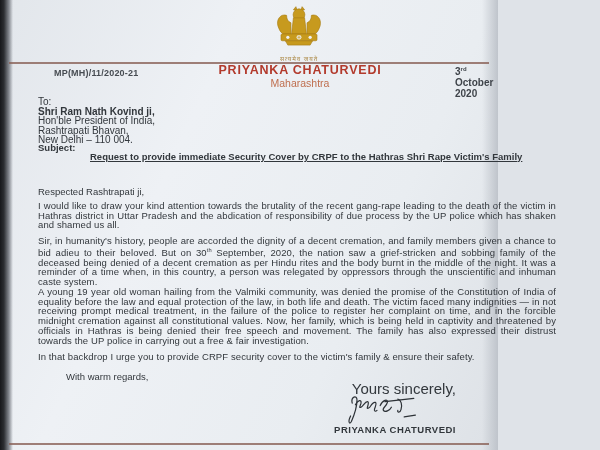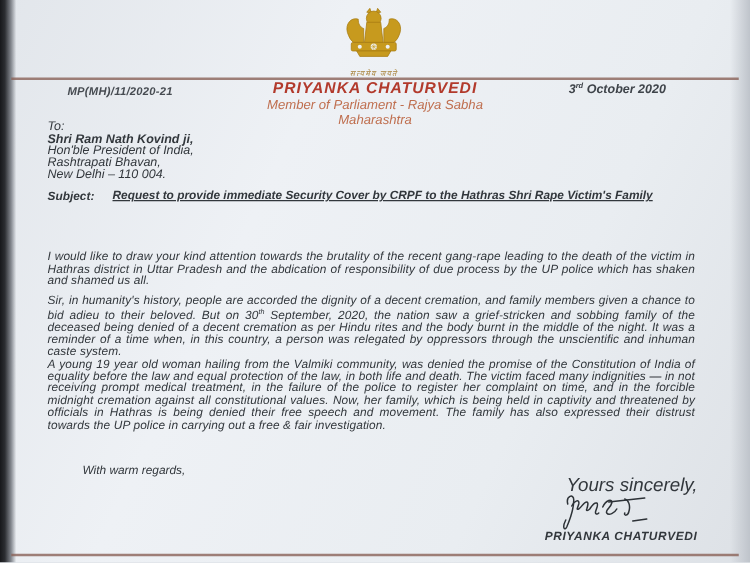--- a/index.html
+++ b/index.html
@@ -1,20 +1,20 @@
 <!DOCTYPE html>
 <html><head>
 <meta charset="utf-8">
 <style>
   * { margin:0; padding:0; box-sizing:border-box; }
   html,body { width:600px; height:450px; overflow:hidden; }
   body { font-family:"Liberation Sans", sans-serif; background:#dfe3e8; }
 
-  .photo { position:relative; width:600px; height:450px;
-    background:linear-gradient(115deg,#e2e6eb 0%, #eef1f5 35%, #e9edf1 70%, #dde1e6 100%);font-style:italic; }
+  .photo { position:relative; width:498px; height:450px;
+    background:linear-gradient(115deg,#e2e6eb 0%, #eef1f5 35%, #e9edf1 70%, #dde1e6 100%); }
 
   .left-edge { position:absolute; left:0; top:0; width:13px; height:450px;
     background:linear-gradient(90deg,#17181b 0%, #2c2e32 30%, #84888f 68%, rgba(233,237,241,0) 100%); }
   .right-shade { position:absolute; right:0; top:0; width:16px; height:450px;
     background:linear-gradient(270deg,#bfc4cb 0%, rgba(233,237,241,0) 100%); }
 
   .rule { position:absolute; left:9px; right:9px; height:2px; background:#8a6157; opacity:.8; }
   .rule-top { top:62px; }
   .rule-bottom { top:443px; }
 
@@ -28,21 +28,21 @@
   .mp-title { font-size:10.5px; color:#bf6e4e; margin-top:1px; }
   .mp-state { font-size:10.5px; color:#bf6e4e; }
 
   .date { position:absolute; left:455px; top:66px; font-size:10px; color:#3f444a; font-weight:700; }
   .date sup, .para sup { font-size:.6em; }
 
   .ink { color:#32373c; }
   .recipient { position:absolute; left:38px; top:97px; font-size:10px; line-height:9.6px; }
   .recipient .bold { font-weight:700; }
 
-  .subject-label { position:absolute; left:38px; top:152px; font-size:9.5px; font-weight:700; }
+  .subject-label { position:absolute; left:38px; top:142px; font-size:9.5px; font-weight:700; }
   .subject-text  { position:absolute; left:90px; top:152px; width:466px; font-size:9.5px; font-weight:700;
                    text-align:justify; line-height:10.5px; text-decoration:underline; }
 
   .salutation { position:absolute; left:38px; top:186px; font-size:9.5px; }
 
   .para { position:absolute; left:38px; width:518px; font-size:9.5px; line-height:9.7px;
           text-align:justify; letter-spacing:.1px; }
   .para-1 { top:201px; }
   .para-2 { top:236px; }
   .para-3 { top:287px; }
@@ -85,44 +85,45 @@
     </svg>
     <div class="emblem-motto">सत्यमेव जयते</div>
   </div>
 
   <div class="rule rule-top"></div>
 
   <div class="ref-no">MP(MH)/11/2020-21</div>
 
   <div class="head-center">
     <div class="mp-name">PRIYANKA CHATURVEDI</div>
-    <div class="mp-title">Member of Parliament - Rajya Sabha</div>
     <div class="mp-state">Maharashtra</div>
   </div>
 
   <div class="date"><span>3</span><sup>rd</sup><span> October 2020</span></div>
 
   <div class="recipient ink">
     <div>To:</div>
     <div class="bold">Shri Ram Nath Kovind ji,</div>
     <div>Hon'ble President of India,</div>
     <div>Rashtrapati Bhavan,</div>
     <div>New Delhi – 110 004.</div>
   </div>
 
   <div class="subject-label ink">Subject:</div>
   <div class="subject-text ink">Request to provide immediate Security Cover by CRPF to the Hathras Shri Rape Victim's Family</div>
 
+  <div class="salutation ink">Respected Rashtrapati ji,</div>
 
   <div class="para para-1 ink">I would like to draw your kind attention towards the brutality of the recent gang-rape leading to the death of the victim in Hathras district in Uttar Pradesh and the abdication of responsibility of due process by the UP police which has shaken and shamed us all.</div>
 
   <div class="para para-2 ink"><span>Sir, in humanity's history, people are accorded the dignity of a decent cremation, and family members given a chance to bid adieu to their beloved. But on 30</span><sup>th</sup><span> September, 2020, the nation saw a grief-stricken and sobbing family of the deceased being denied of a decent cremation as per Hindu rites and the body burnt in the middle of the night. It was a reminder of a time when, in this country, a person was relegated by oppressors through the unscientific and inhuman caste system.</span></div>
 
   <div class="para para-3 ink">A young 19 year old woman hailing from the Valmiki community, was denied the promise of the Constitution of India of equality before the law and equal protection of the law, in both life and death. The victim faced many indignities — in not receiving prompt medical treatment, in the failure of the police to register her complaint on time, and in the forcible midnight cremation against all constitutional values. Now, her family, which is being held in captivity and threatened by officials in Hathras is being denied their free speech and movement. The family has also expressed their distrust towards the UP police in carrying out a free &amp; fair investigation.</div>
 
+  <div class="para para-4 ink">In that backdrop I urge you to provide CRPF security cover to the victim's family &amp; ensure their safety.</div>
 
   <div class="regards ink">With warm regards,</div>
   <div class="sincerely ink">Yours sincerely,</div>
 
   <div class="signature">
     <svg width="118" height="32" viewBox="0 0 120 40">
       <g fill="none" stroke="#2d3237" stroke-width="1.5" stroke-linecap="round">
         <path d="M9 14 C7 6 15 3 15 10 C15 18 11 30 8 37 C6 41 3 38 7 30"></path>
         <path d="M13 16 C16 10 21 9 20 14 C19 18 17 20 20 19 C23 17 25 12 28 12 C30 12 29 16 28 19 C27 21 29 21 31 19 C33 16 35 12 38 13 C40 14 38 18 37 21 C36 24 38 25 40 23"></path>
         <path d="M44 17 C47 10 54 8 53 13 C52 18 46 20 48 23 C50 26 56 23 58 19"></path>

